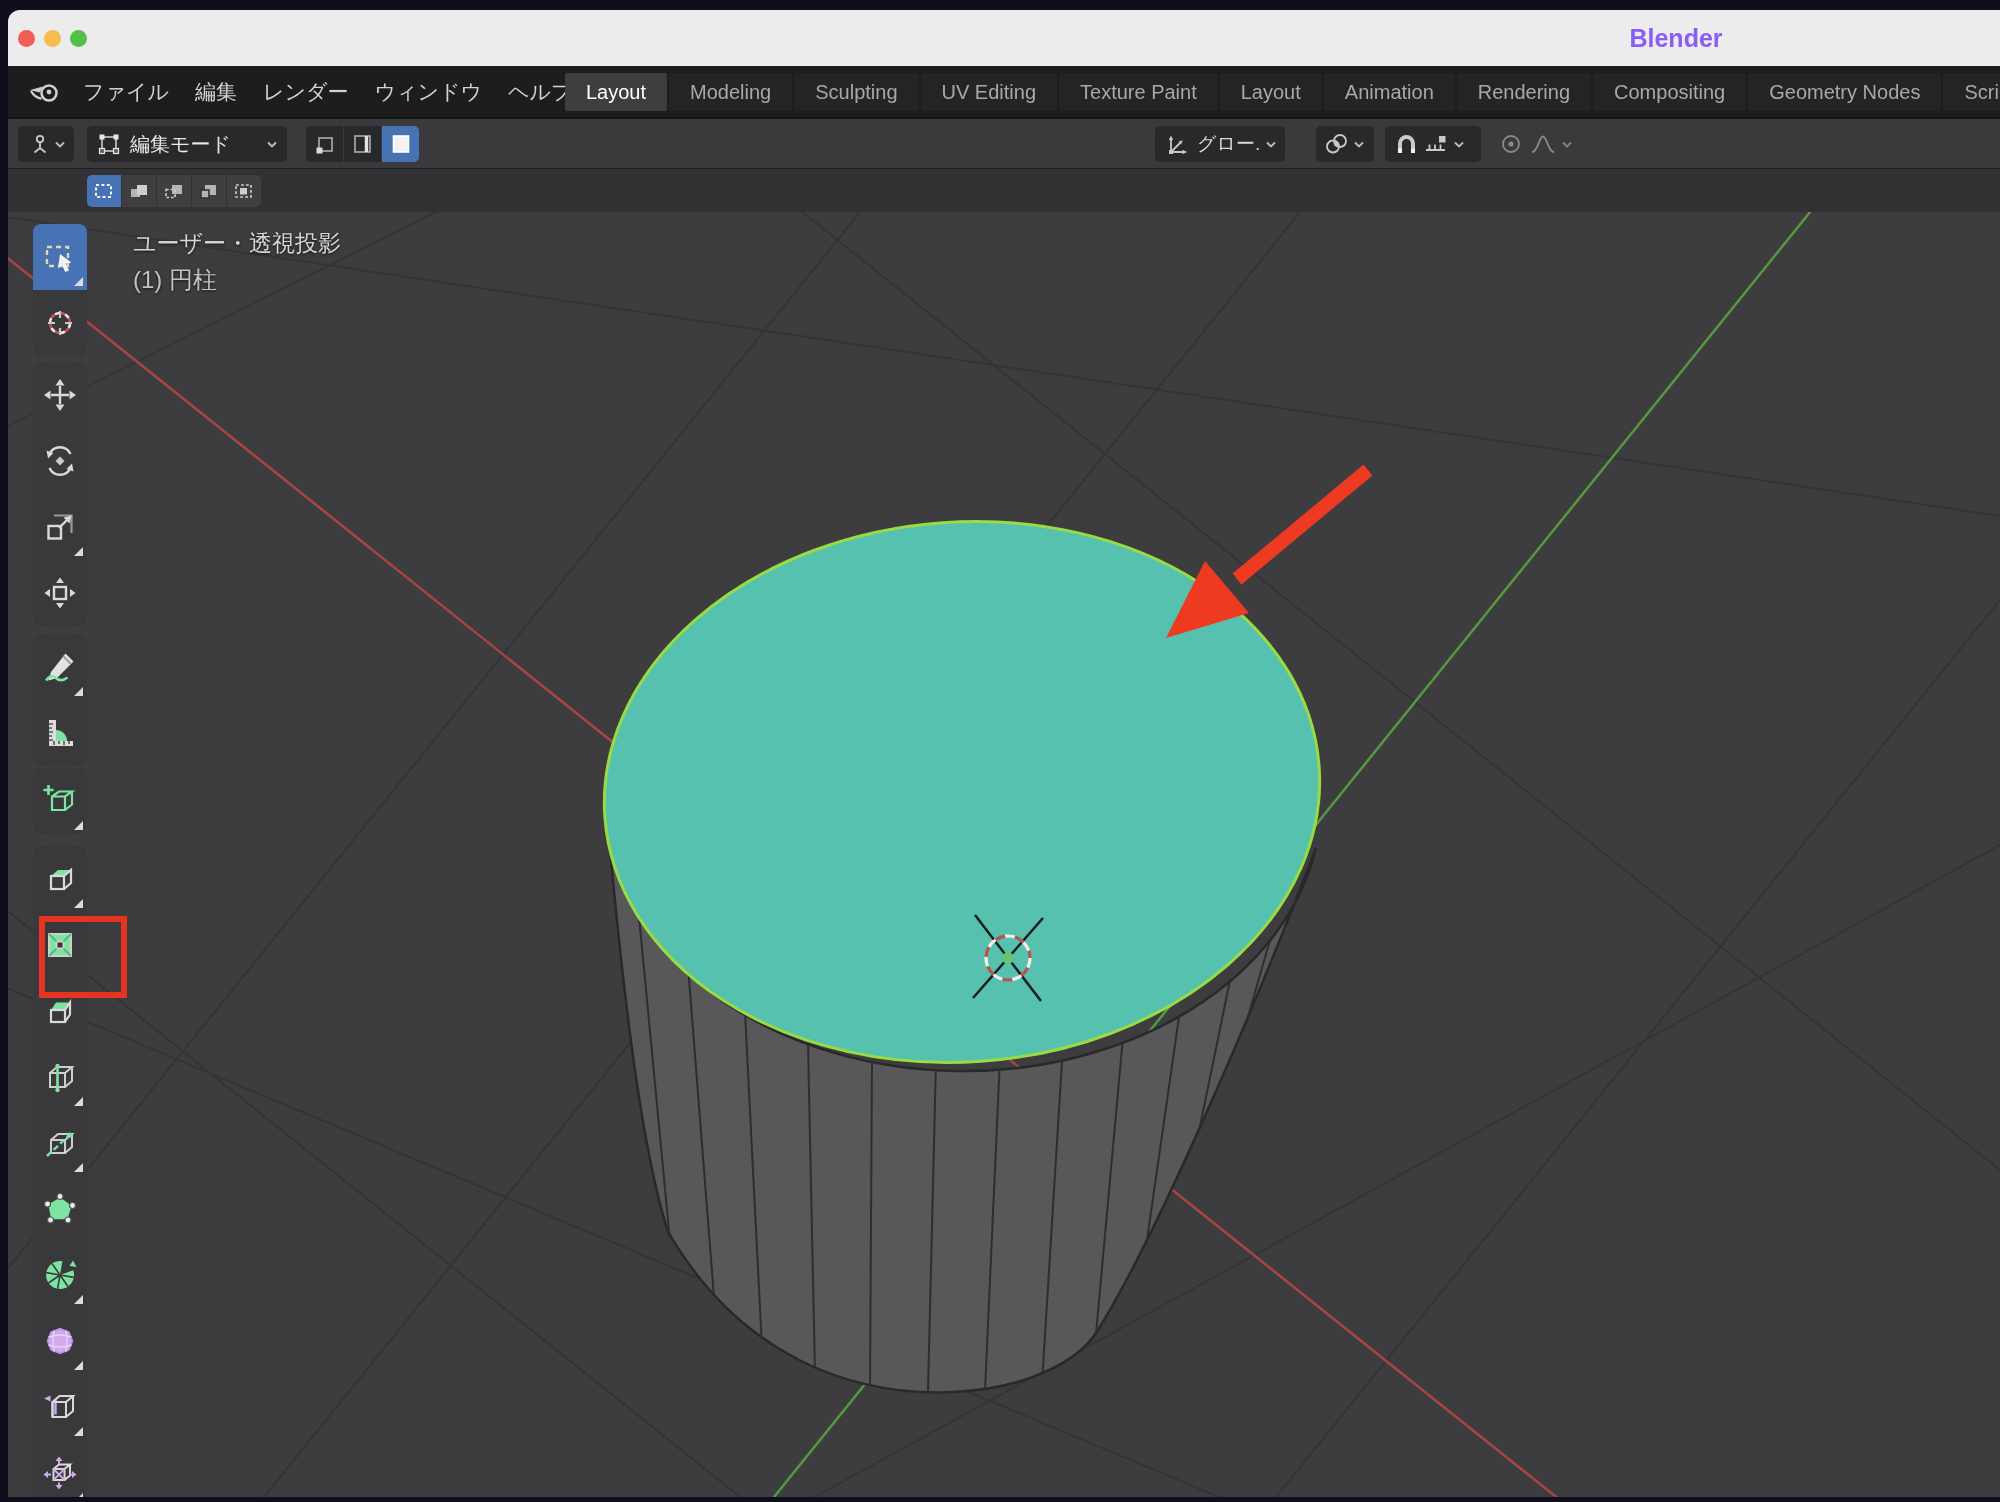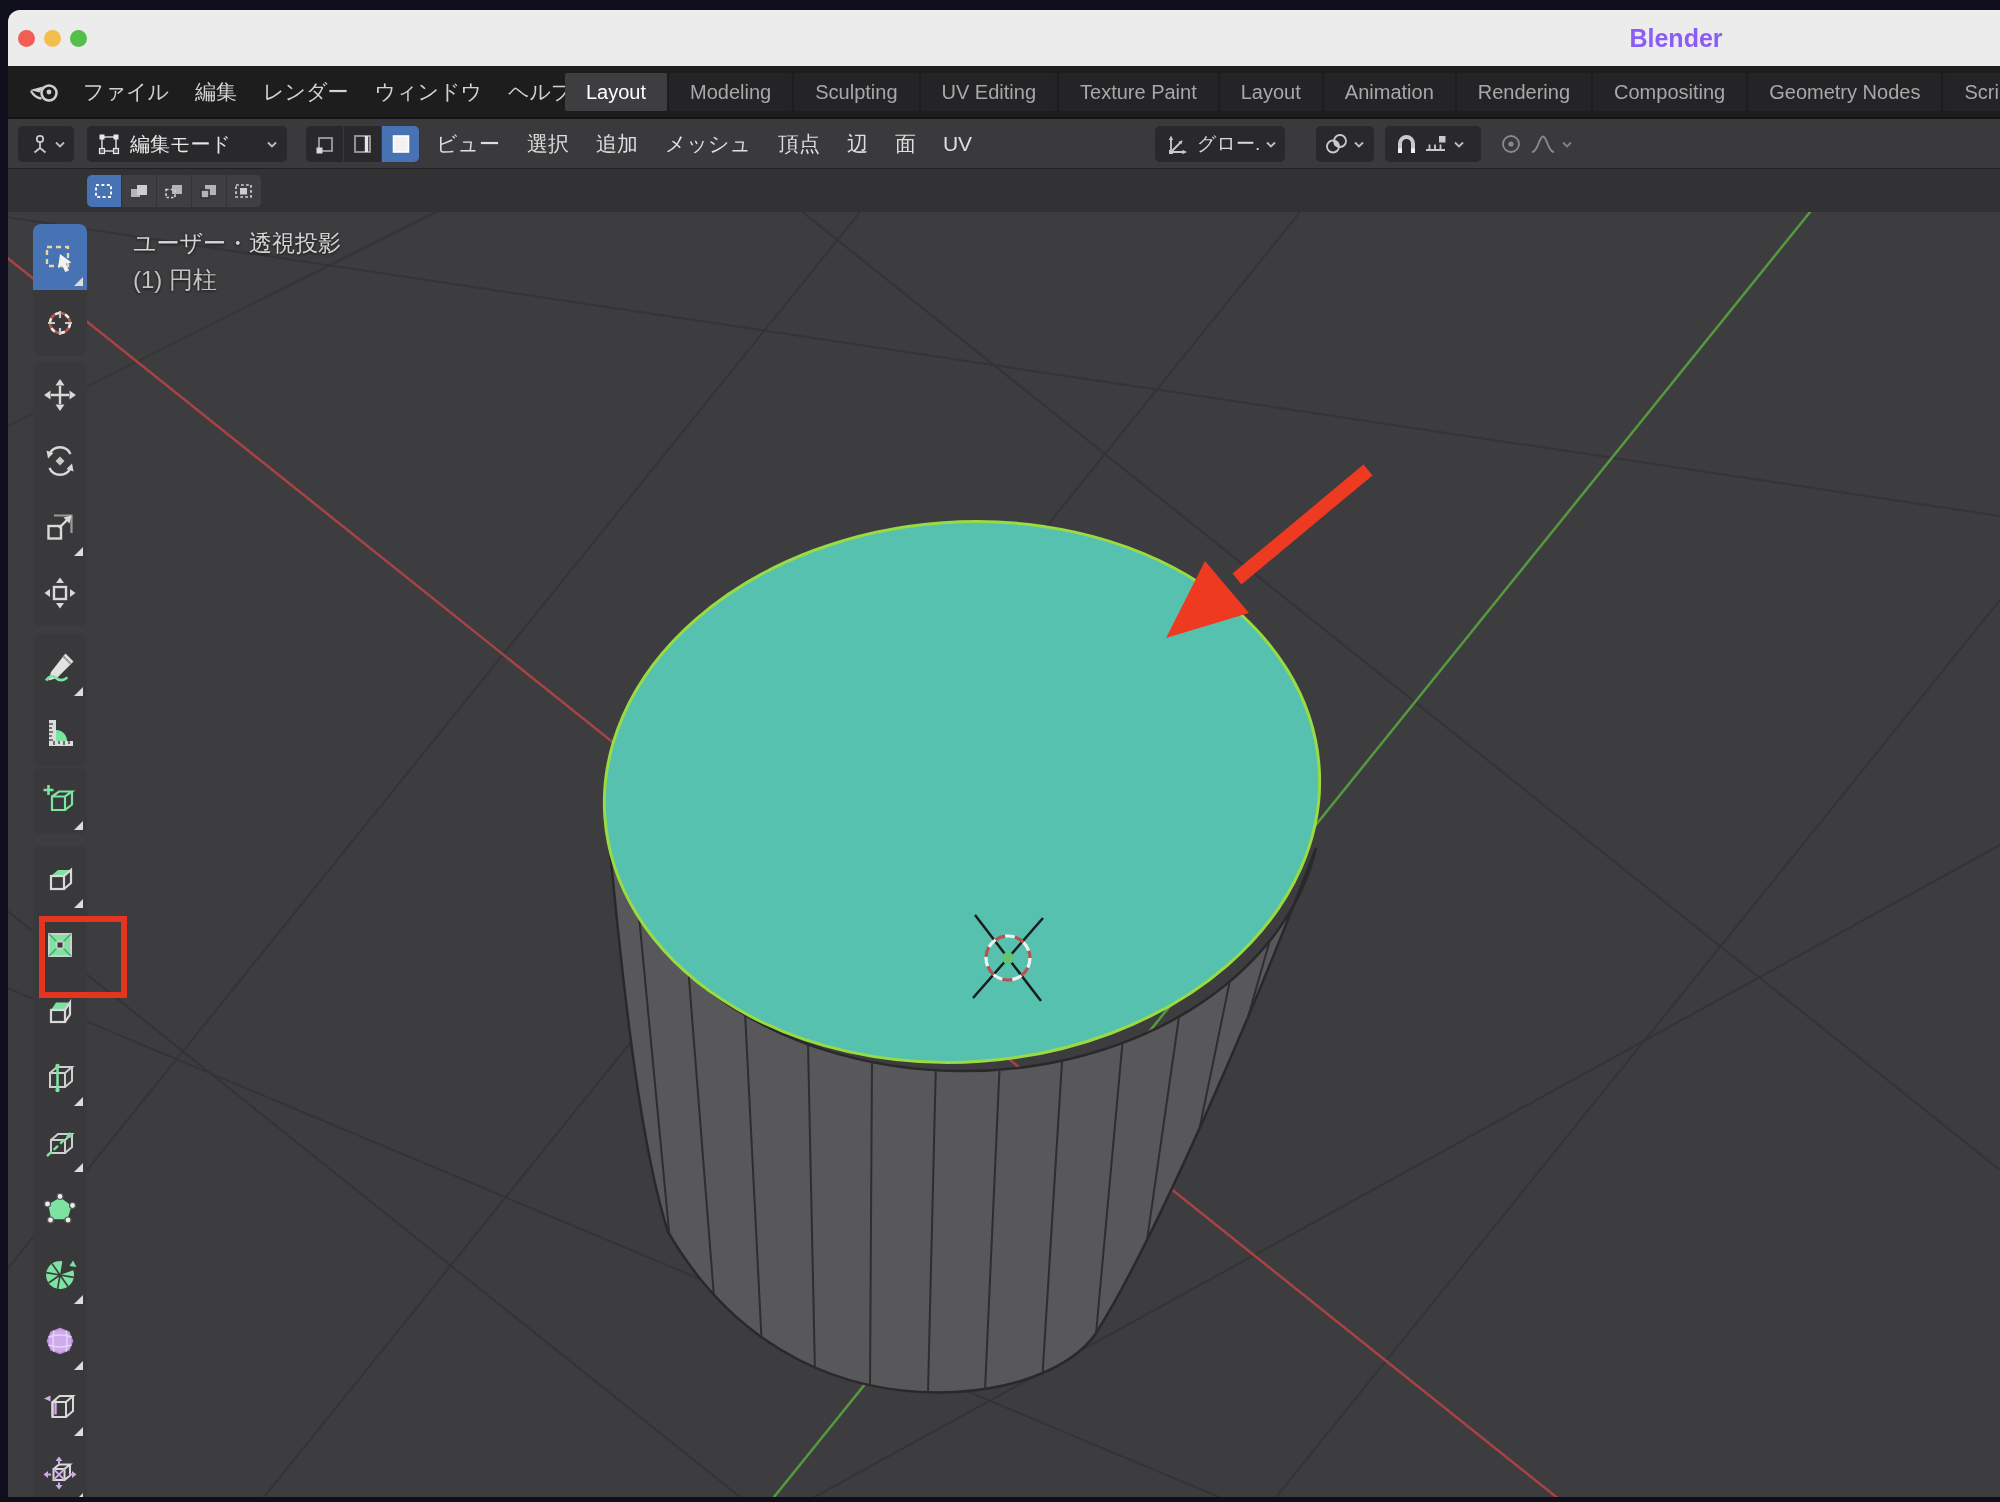--- a/index.html
+++ b/index.html
@@ -153,30 +153,20 @@
           <path d="M15.5 4 V20" stroke="#e3e3e3" stroke-width="3.4"></path>
         </svg>
       </div>
       <div class="smbtn active">
         <svg width="24" height="24" viewBox="0 0 24 24">
           <rect x="4.5" y="4" width="15" height="16" fill="#f2f2f2" stroke="#ffffff" stroke-width="1.6"></rect>
         </svg>
       </div>
     </div>
 
-    <div class="vmenus">
-      <span class="vmenu">ビュー</span>
-      <span class="vmenu">選択</span>
-      <span class="vmenu">追加</span>
-      <span class="vmenu">メッシュ</span>
-      <span class="vmenu">頂点</span>
-      <span class="vmenu">辺</span>
-      <span class="vmenu">面</span>
-      <span class="vmenu">UV</span>
-    </div>
 
     <div class="hbtn orient">
       <svg width="26" height="24" viewBox="0 0 26 24">
         <path d="M7 20 V7 M7 20 H20 M7 20 L16 11" fill="none" stroke="#c9c9c9" stroke-width="1.8"></path>
         <path d="M7 3.5 L4.8 8 H9.2 Z M23 20 L18.5 17.8 V22.2 Z M18.8 8.2 L17.2 12.6 L14.4 9.8 Z" fill="#c9c9c9"></path>
         <rect x="5" y="18" width="4" height="4" fill="#c9c9c9"></rect>
       </svg>
       <span class="orient-label">グロー...</span>
       <svg class="chev" width="10" height="7" viewBox="0 0 10 7">
           <path d="M1 1.5 L5 5.5 L9 1.5" fill="none" stroke="#bdbdbd" stroke-width="1.8"></path>

